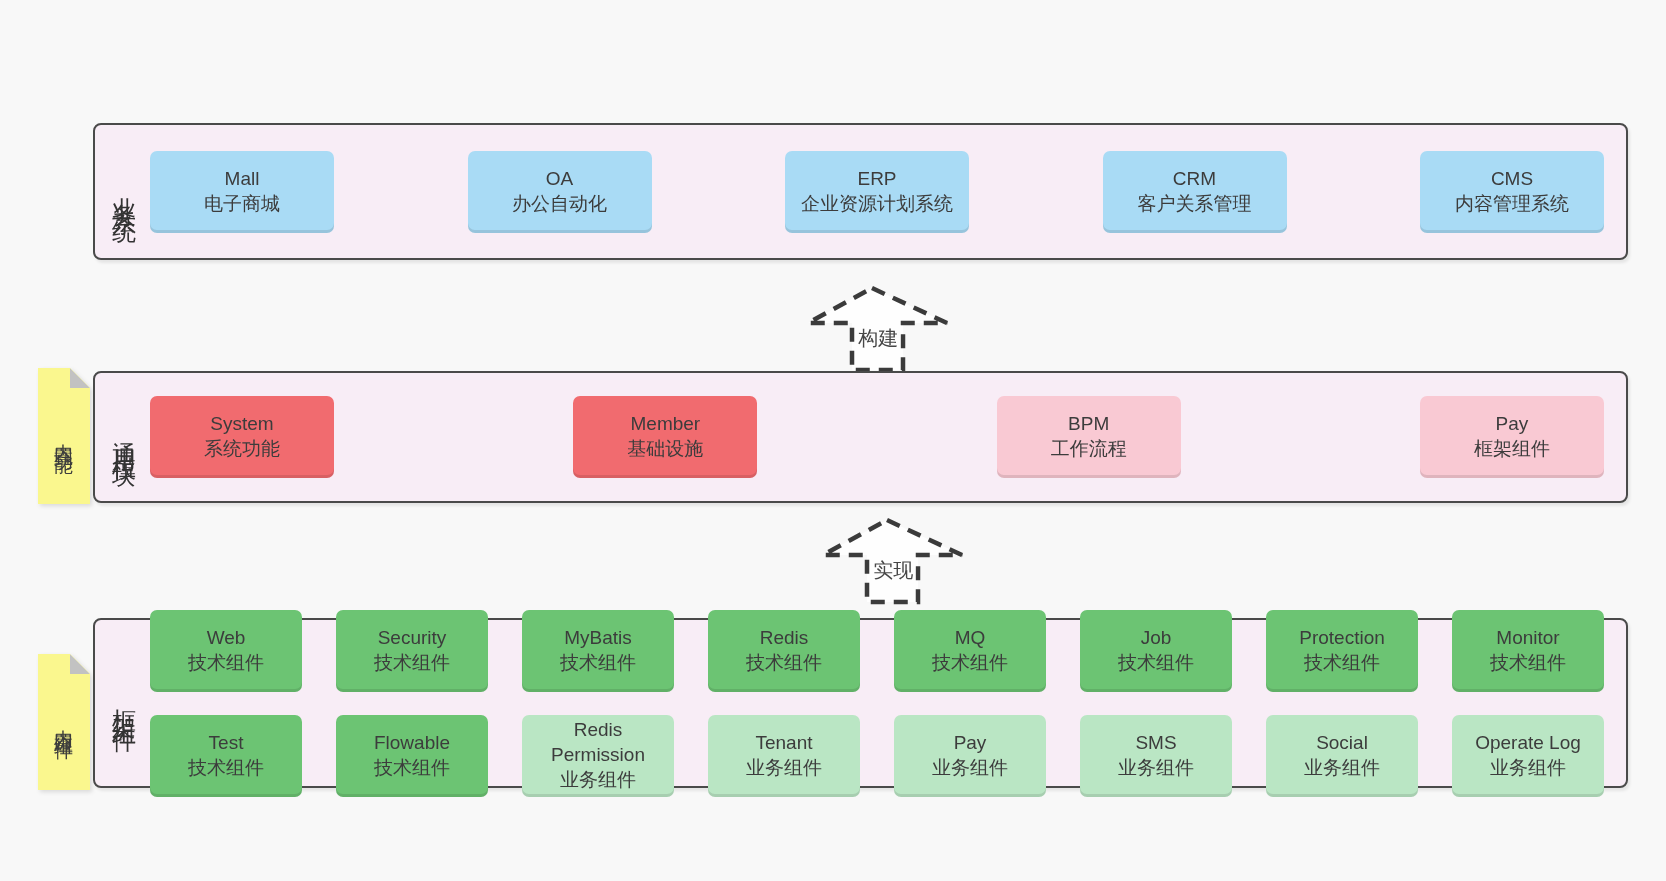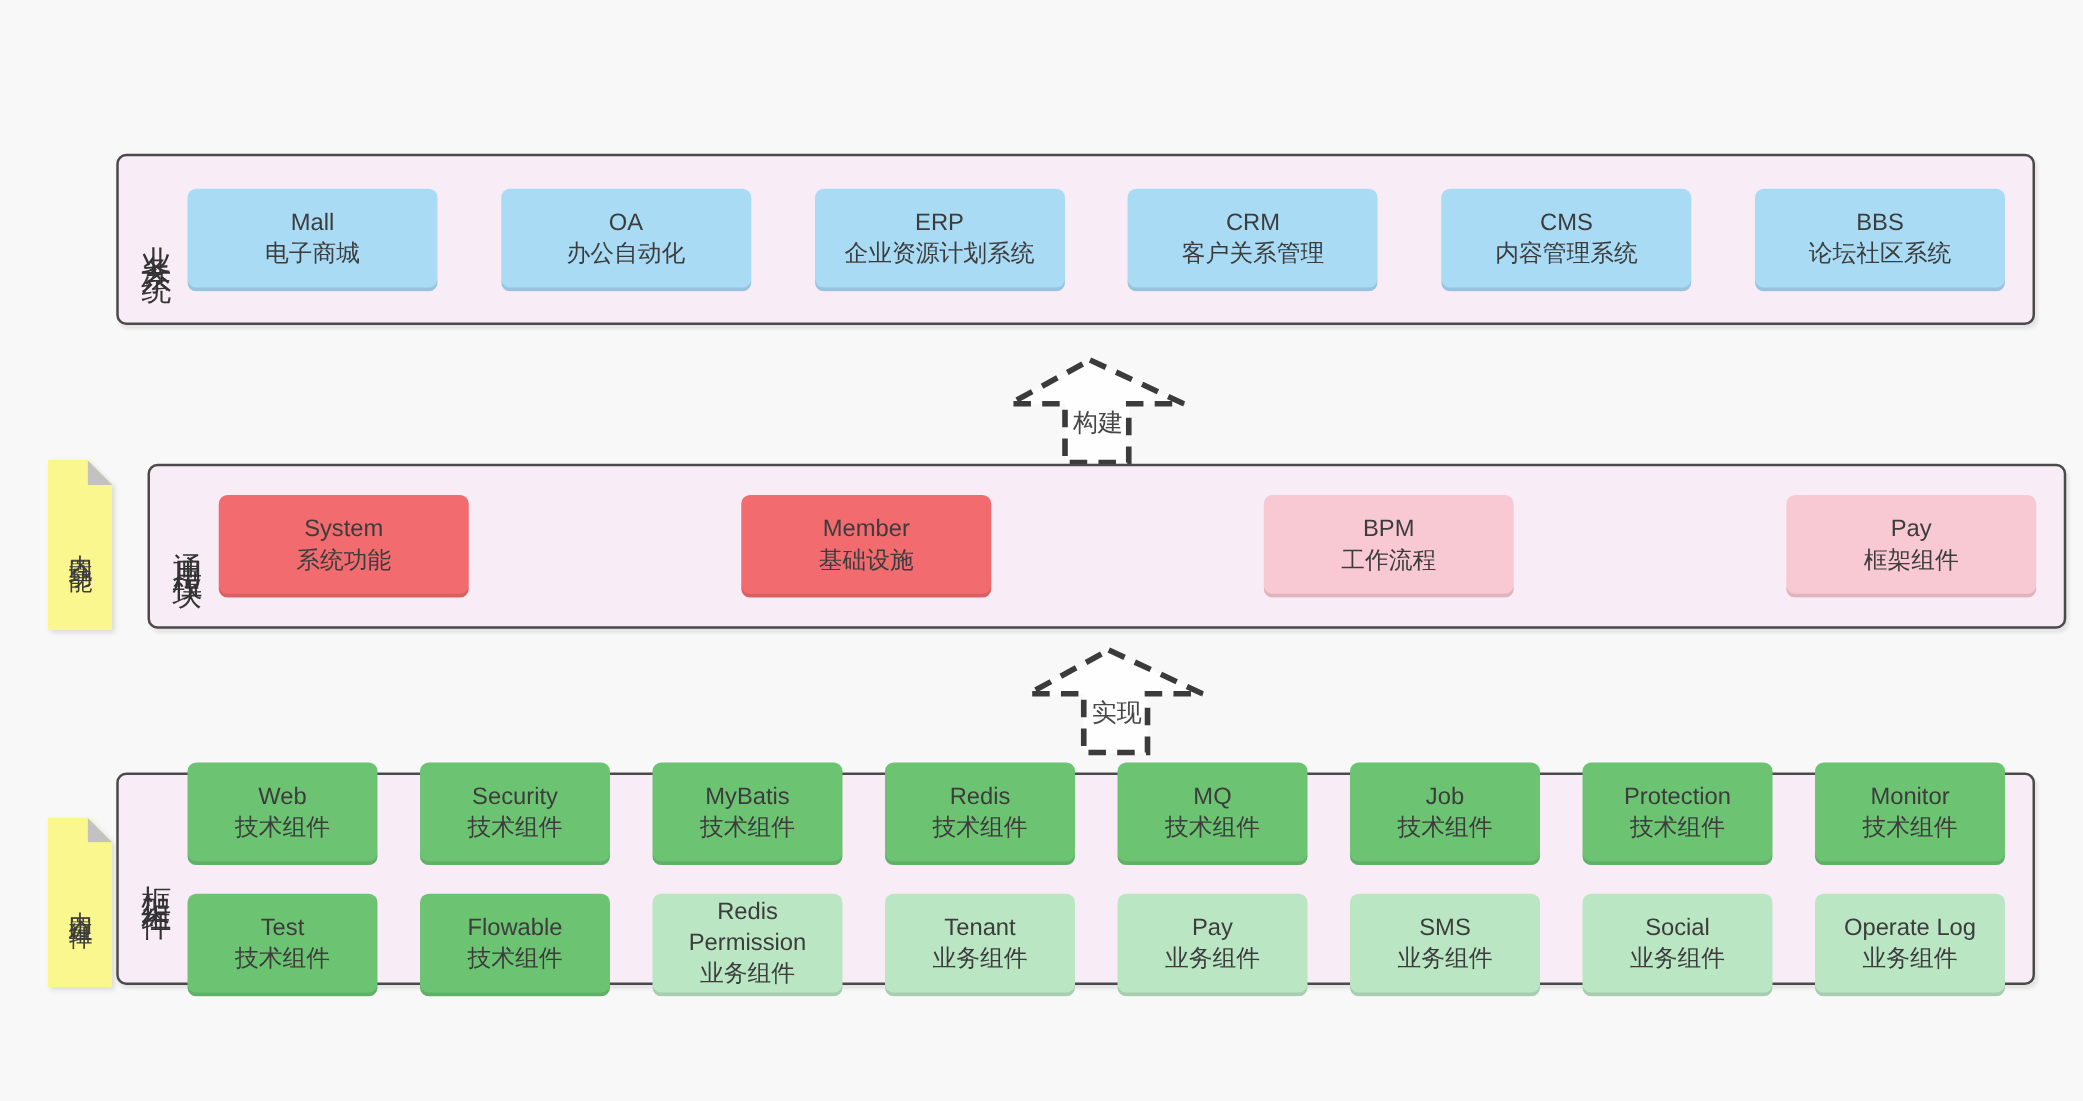--- a/index.html
+++ b/index.html
@@ -21,21 +21,21 @@
     background:#f8edf6;
     border:2px solid #4a4a4a;
     border-radius:8px;
     box-sizing:border-box;
     display:flex;
     align-items:center;
     padding:0 22px 0 0;
     box-shadow:2px 3px 3px rgba(0,0,0,0.08);
   }
   #panel-business{top:123px;height:137px;}
-  #panel-modules{top:371px;height:132px;margin-left:25px;}
+  #panel-modules{top:371px;height:132px;}
   #panel-framework{top:618px;height:170px;}
   .v-label{
     flex:none;
     writing-mode:vertical-lr;
     text-orientation:upright;
     font-size:24px;
     letter-spacing:7px;
     color:#333;
     margin:0 14px 0 17px;
     line-height:1;
@@ -47,21 +47,21 @@
     align-items:center;
   }
   .fw-rows{
     flex:1;
     display:flex;
     flex-direction:column;
     gap:23px;
   }
   
   .box{
-    width:200px;height:82px;
+    width:184px;height:82px;
     border-radius:7px;
     display:flex;
     flex-direction:column;
     justify-content:center;
     align-items:center;
     text-align:center;
     font-size:19px;
     line-height:1.3;
     color:#3c3c3c;
     box-shadow:inset 0 -3px 0 rgba(0,0,0,0.10);
@@ -145,24 +145,20 @@
         <div class="box variant-blue">
           <div class="box-name">CRM</div>
           <div class="box-desc">客户关系管理</div>
         </div>
 
         <div class="box variant-blue">
           <div class="box-name">CMS</div>
           <div class="box-desc">内容管理系统</div>
         </div>
 
-        <div class="box variant-blue">
-          <div class="box-name">BBS</div>
-          <div class="box-desc">论坛社区系统</div>
-        </div>
       </div>
   </section>
 
   <div class="up-arrow" id="arrow-build">
     <svg viewBox="0 0 142 88">
       <polygon points="66,3 141,38 97,38 97,85 46,85 46,38 2,38" fill="#fefefe" stroke="#3b3b3b" stroke-width="4.5" stroke-dasharray="14 9"></polygon>
     </svg>
     <span class="arrow-label">构建</span>
   </div>
 

